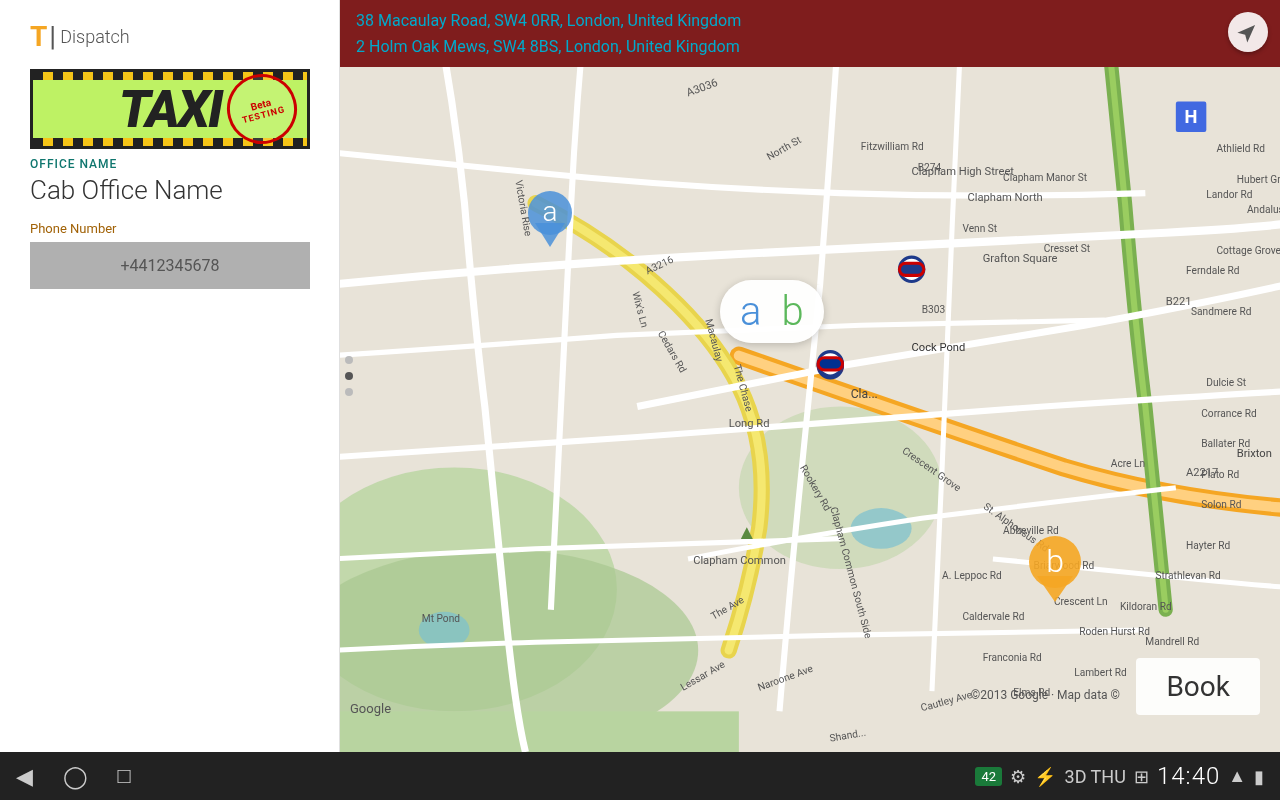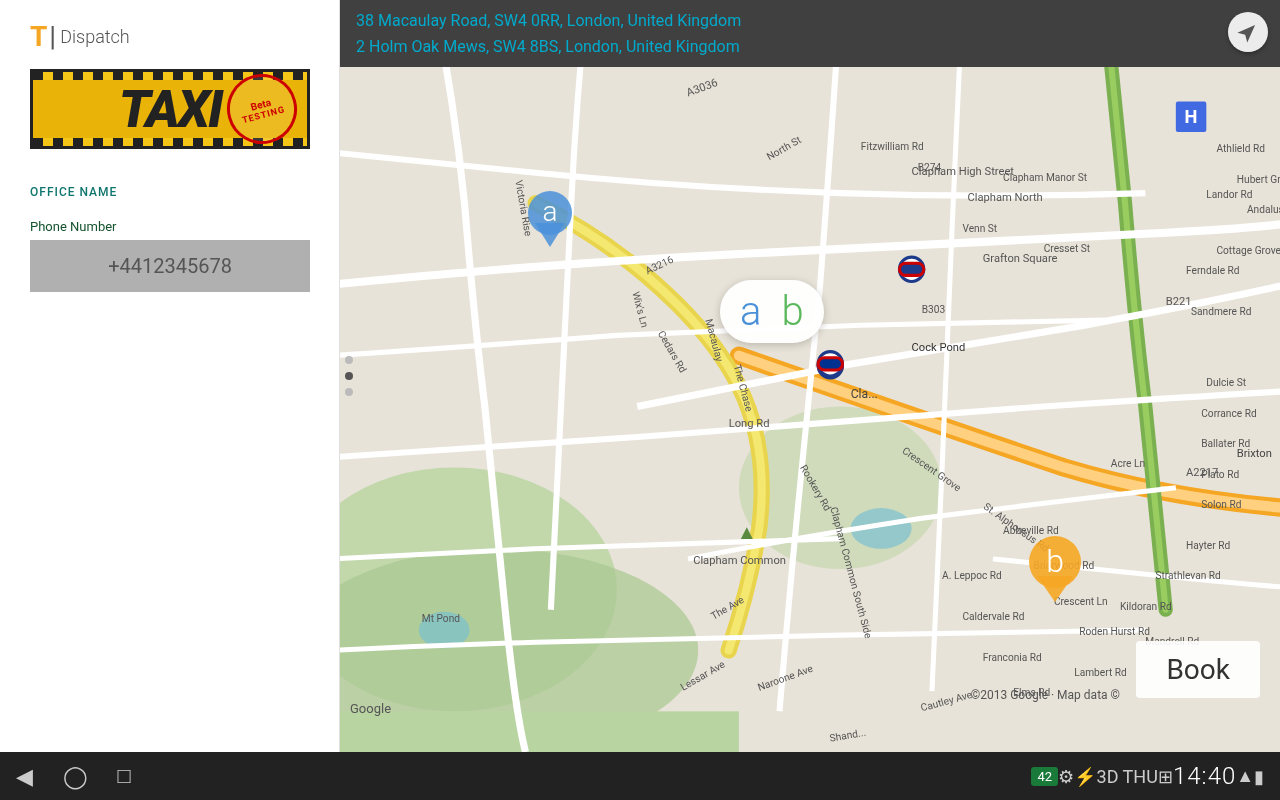--- a/index.html
+++ b/index.html
@@ -52,27 +52,27 @@
 
     .logo-dispatch {
       font-size: 18px;
       color: #555;
       font-weight: 300;
     }
 
     .taxi-banner {
       width: 280px;
       height: 80px;
-      background: #eab308;
+      background: #bef264;
       border: 3px solid #222;
       display: flex;
       align-items: center;
       justify-content: center;
       position: relative;
-      margin-bottom: 36px;
+      margin-bottom: 8px;
       overflow: hidden;
     }
 
     .taxi-banner-checker {
       position: absolute;
       top: 0; left: 0; right: 0;
       height: 8px;
       background: repeating-linear-gradient(
         90deg,
         #222 0px, #222 10px,
@@ -150,49 +150,49 @@
       color: #333;
       font-weight: 300;
     }
 
     .field-section {
       margin-bottom: 16px;
     }
 
     .field-label {
       font-size: 13px;
-      color: #14532d;
+      color: #a16207;
       margin-bottom: 6px;
     }
 
     .field-input {
       width: 280px;
       padding: 14px 12px;
       background: #b0b0b0;
       border: none;
       color: #555;
-      font-size: 20px;
+      font-size: 16px;
       text-align: center;
     }
 
     
     .map-area {
       flex: 1;
       position: relative;
       background: #e8e0d8;
       overflow: hidden;
     }
 
     
     .address-bar {
       position: absolute;
       top: 0;
       left: 0;
       right: 0;
-      background: #404040;
+      background: #7f1d1d;
       padding: 8px 16px;
       z-index: 10;
     }
 
     .address-line {
       font-size: 16px;
       color: #00aacc;
       line-height: 1.6;
       cursor: pointer;
     }
@@ -235,21 +235,21 @@
 
     .ab-option-b {
       font-size: 40px;
       color: #5cb85c;
       font-weight: 300;
     }
 
     
     .book-btn {
       position: absolute;
-      bottom: 54px;
+      bottom: 37px;
       right: 20px;
       background: rgba(255,255,255,0.9);
       padding: 12px 30px;
       font-size: 28px;
       color: #333;
       z-index: 10;
       border-radius: 4px;
     }
 
     
@@ -311,21 +311,21 @@
       flex: 1;
     }
 
     .status-icon {
       font-size: 22px;
       color: #ccc;
     }
 
     .status-right {
       display: flex;
-      gap: 0;
+      gap: 8px;
       align-items: center;
     }
 
     .status-badge {
       background: #1a7a3a;
       border-radius: 3px;
       padding: 2px 6px;
       font-size: 13px;
       color: #fff;
     }
@@ -369,20 +369,21 @@
       <div class="taxi-banner-checker-bottom"></div>
       <span class="taxi-text">TAXI</span>
       <div class="beta-testing-stamp">
         <span class="beta-text">Beta</span>
         <span class="testing-text">TESTING</span>
       </div>
     </div>
 
     <div class="office-section">
       <div class="office-label">OFFICE NAME</div>
+      <div class="office-name">Cab Office Name</div>
     </div>
 
     <div class="field-section">
       <div class="field-label">Phone Number</div>
       <div class="field-input">+4412345678</div>
     </div>
 
     <div class="field-section">
     </div>
 

